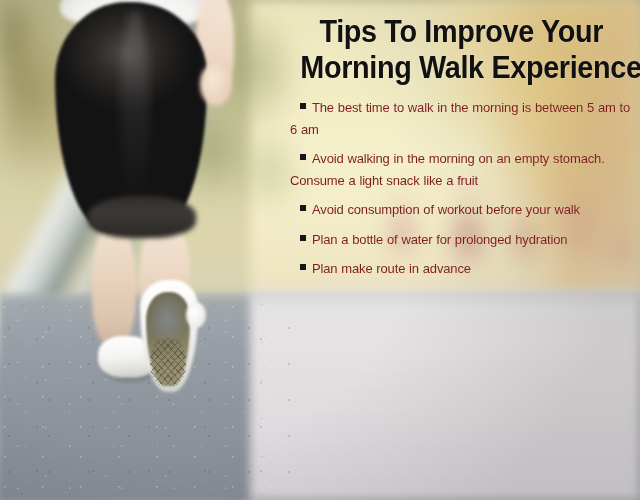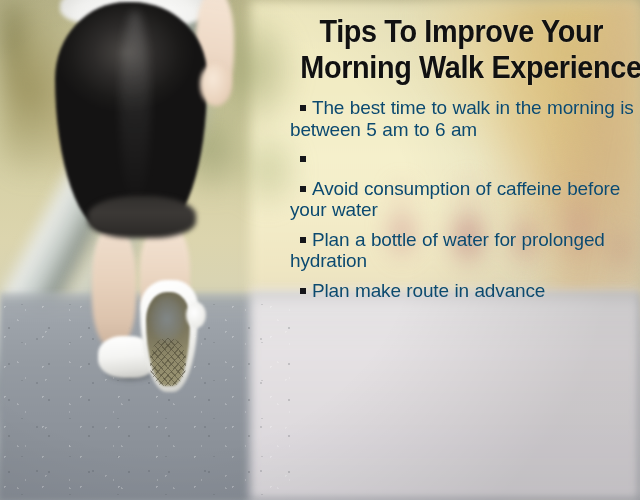--- a/index.html
+++ b/index.html
@@ -340,22 +340,22 @@
   .tips {
     margin: 0;
     padding: 11px 4px 0 2px;
     list-style: none;
   }
 
   .tip {
     position: relative;
     margin: 0 0 8px 0;
     padding: 0;
-    color: #0c4a6e;
-    font-size: 19px;
+    color: #7f1d1d;
+    font-size: 13px;
     line-height: 21.5px;
     letter-spacing: -0.15px;
     word-spacing: .4px;
     text-shadow: 0 0 1px rgba(255,255,255,.30);
   }
 
   .bullet {
     display: inline-block;
     width: 6px;
     height: 6px;
@@ -407,24 +407,24 @@
     <h1 class="title">
       <span class="tline">Tips To Improve Your</span>
       <span class="tline">Morning Walk Experience</span>
     </h1>
 
     <ul class="tips">
       <li class="tip">
         <span class="bullet"></span><span class="tip-text">The best time to walk in the morning is between 5 am to 6 am</span>
       </li>
       <li class="tip">
-        <span class="bullet"></span>
+        <span class="bullet"></span><span class="tip-text">Avoid walking in the morning on an empty stomach. Consume a light snack like a fruit</span>
       </li>
       <li class="tip">
-        <span class="bullet"></span><span class="tip-text">Avoid consumption of caffeine before your water</span>
+        <span class="bullet"></span><span class="tip-text">Avoid consumption of workout before your walk</span>
       </li>
       <li class="tip">
         <span class="bullet"></span><span class="tip-text">Plan a bottle of water for prolonged hydration</span>
       </li>
       <li class="tip">
         <span class="bullet"></span><span class="tip-text">Plan make route in advance</span>
       </li>
     </ul>
 
   </div>

